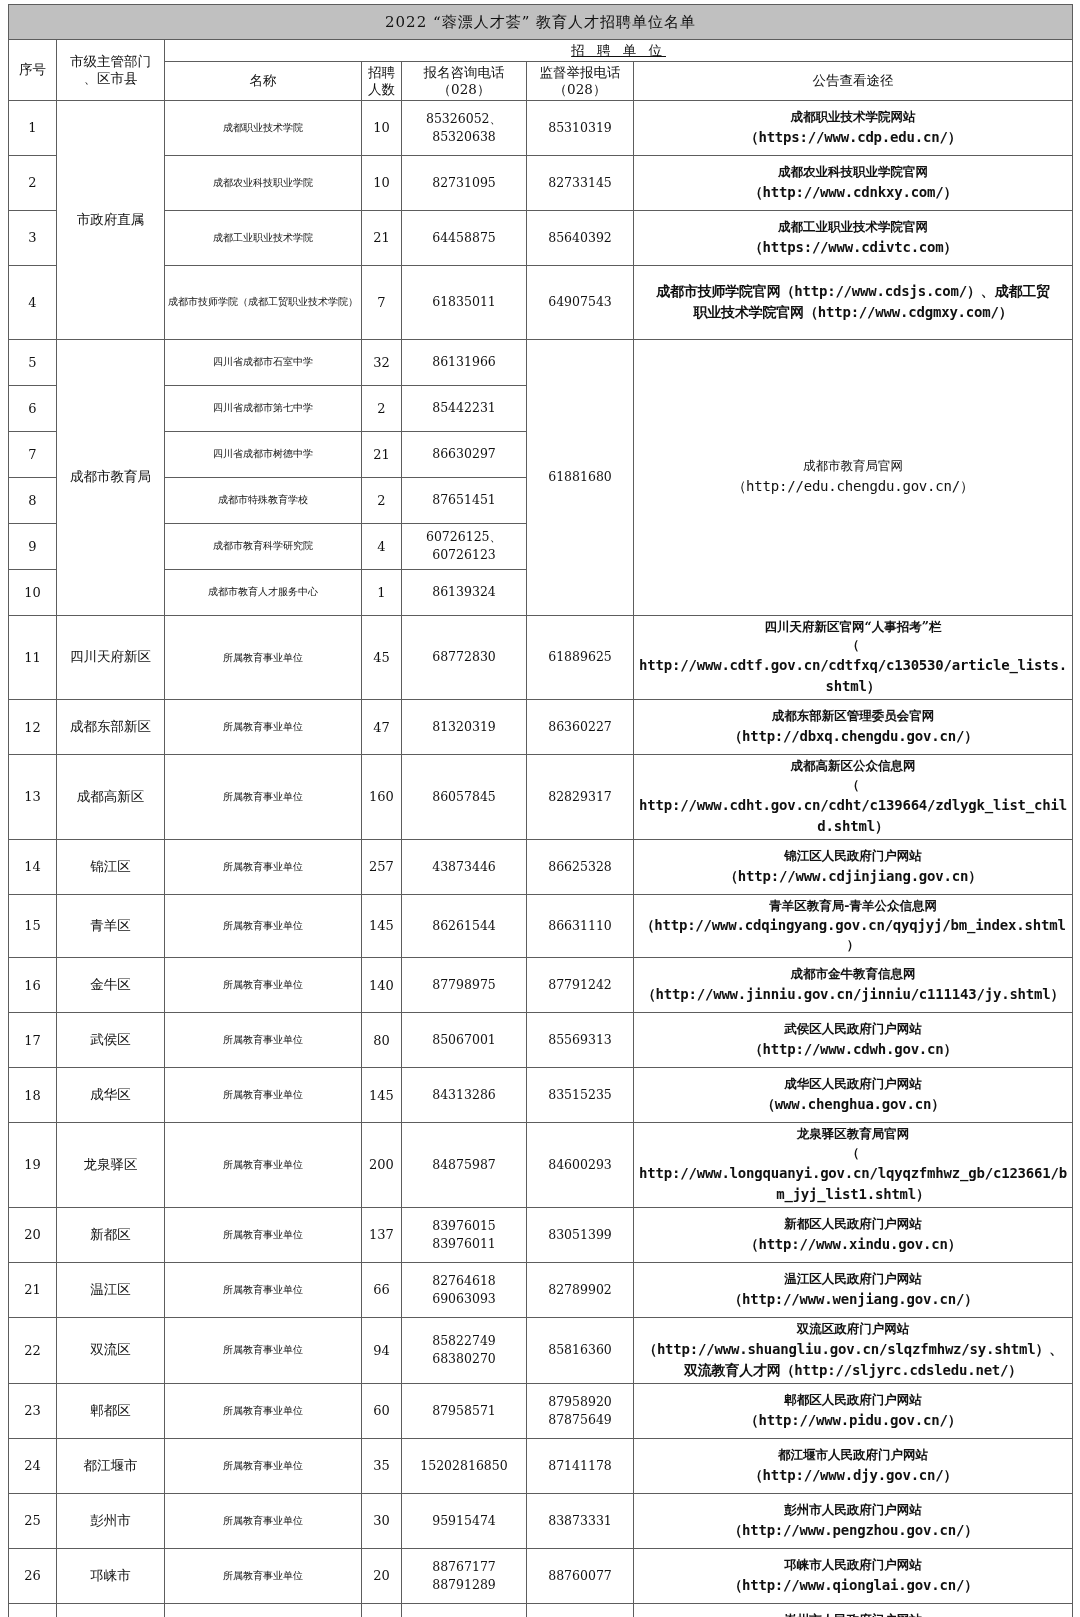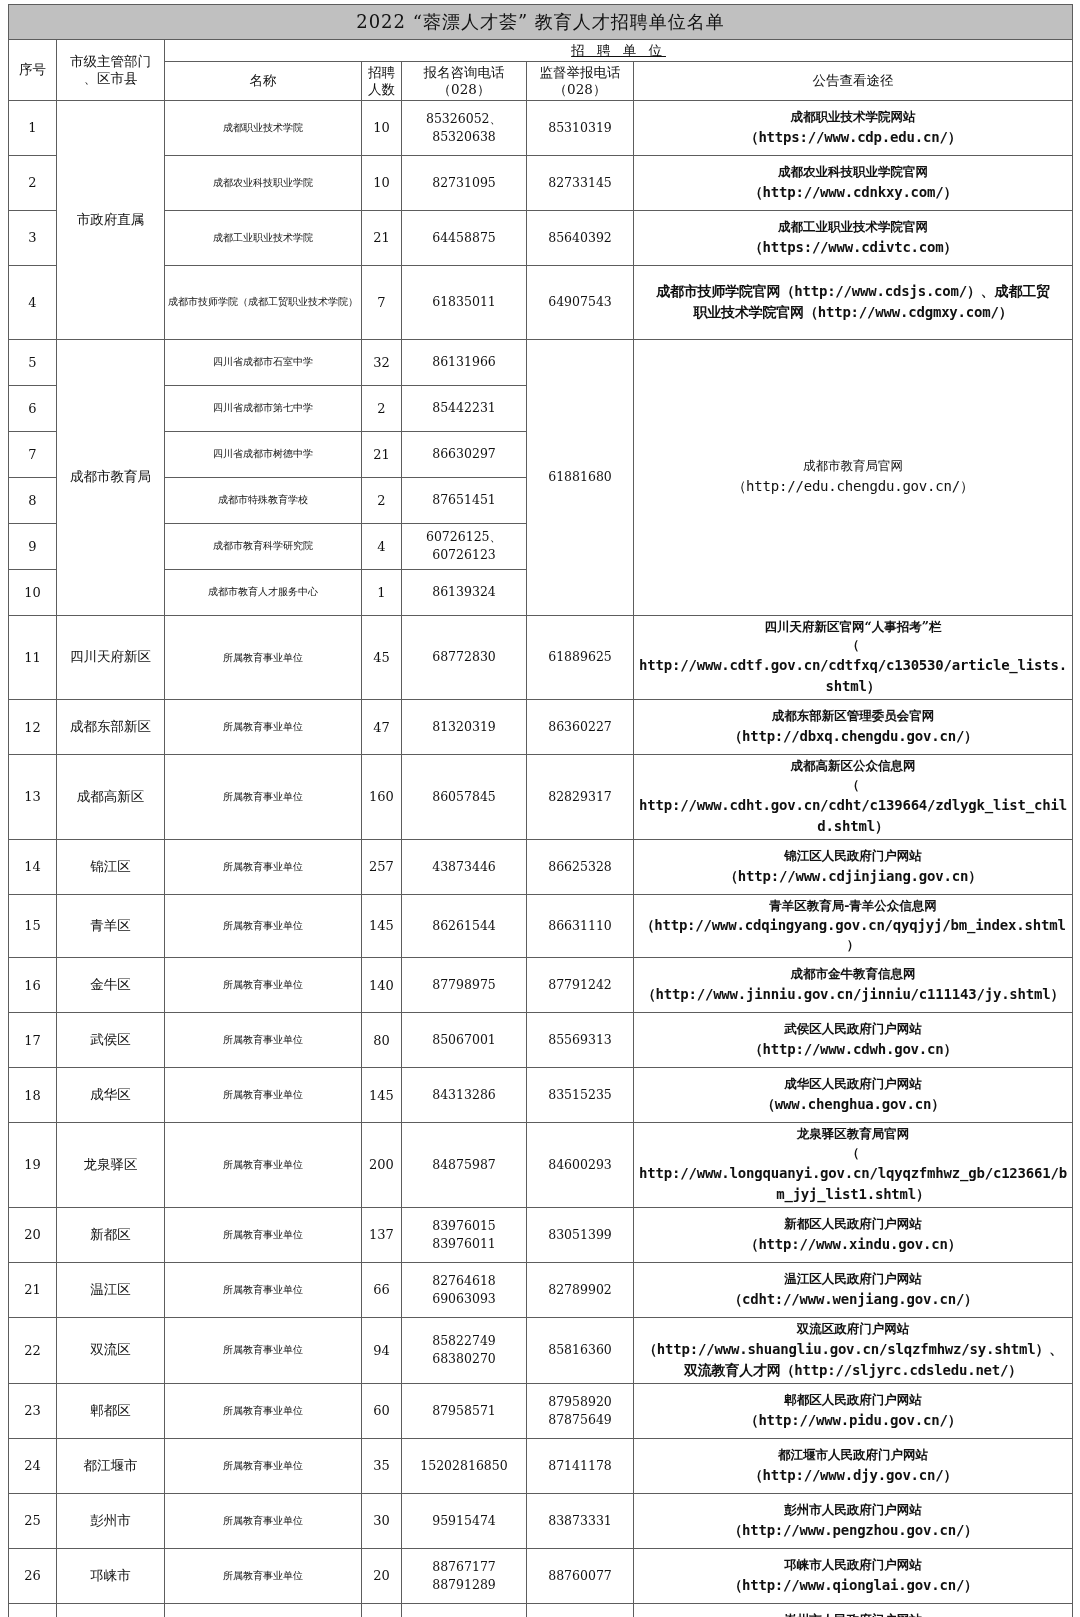--- a/index.html
+++ b/index.html
@@ -24,21 +24,21 @@
   table.reg td, table.reg th {
     border: 1px solid #5d5d5d;
     padding: 2px 3px;
     text-align: center;
     vertical-align: middle;
     font-weight: normal;
     overflow: hidden;
   }
   .title-cell {
     background: #c0c0c0;
-    font-size: 18px;
+    font-size: 15px;
     font-weight: bold;
     letter-spacing: 1px;
     height: 35px;
     border: 1px solid #5d5d5d;
     font-family: "DejaVu Serif", "Liberation Serif", serif;
   }
   .hdr {
     font-size: 13.5px;
     font-weight: bold;
     line-height: 1.25;
@@ -281,21 +281,21 @@
           </td>
         </tr>
         <tr class="rowh-m">
           <td class="num">21</td>
           <td class="dept">温江区</td>
           <td class="cn">所属教育事业单位</td>
           <td class="num">66</td>
           <td class="tel">82764618<br>69063093</td>
           <td class="tel">82789902</td>
           <td class="path">
-            <span class="clip">温江区人民政府门户网站<br><span class="u">（cdht://www.wenjiang.gov.cn/）</span></span>
+            <span class="clip">温江区人民政府门户网站<br><span class="u">（http://www.wenjiang.gov.cn/）</span></span>
           </td>
         </tr>
         <tr class="rowh-l">
           <td class="num">22</td>
           <td class="dept">双流区</td>
           <td class="cn">所属教育事业单位</td>
           <td class="num">94</td>
           <td class="tel">85822749<br>68380270</td>
           <td class="tel">85816360</td>
           <td class="path">

